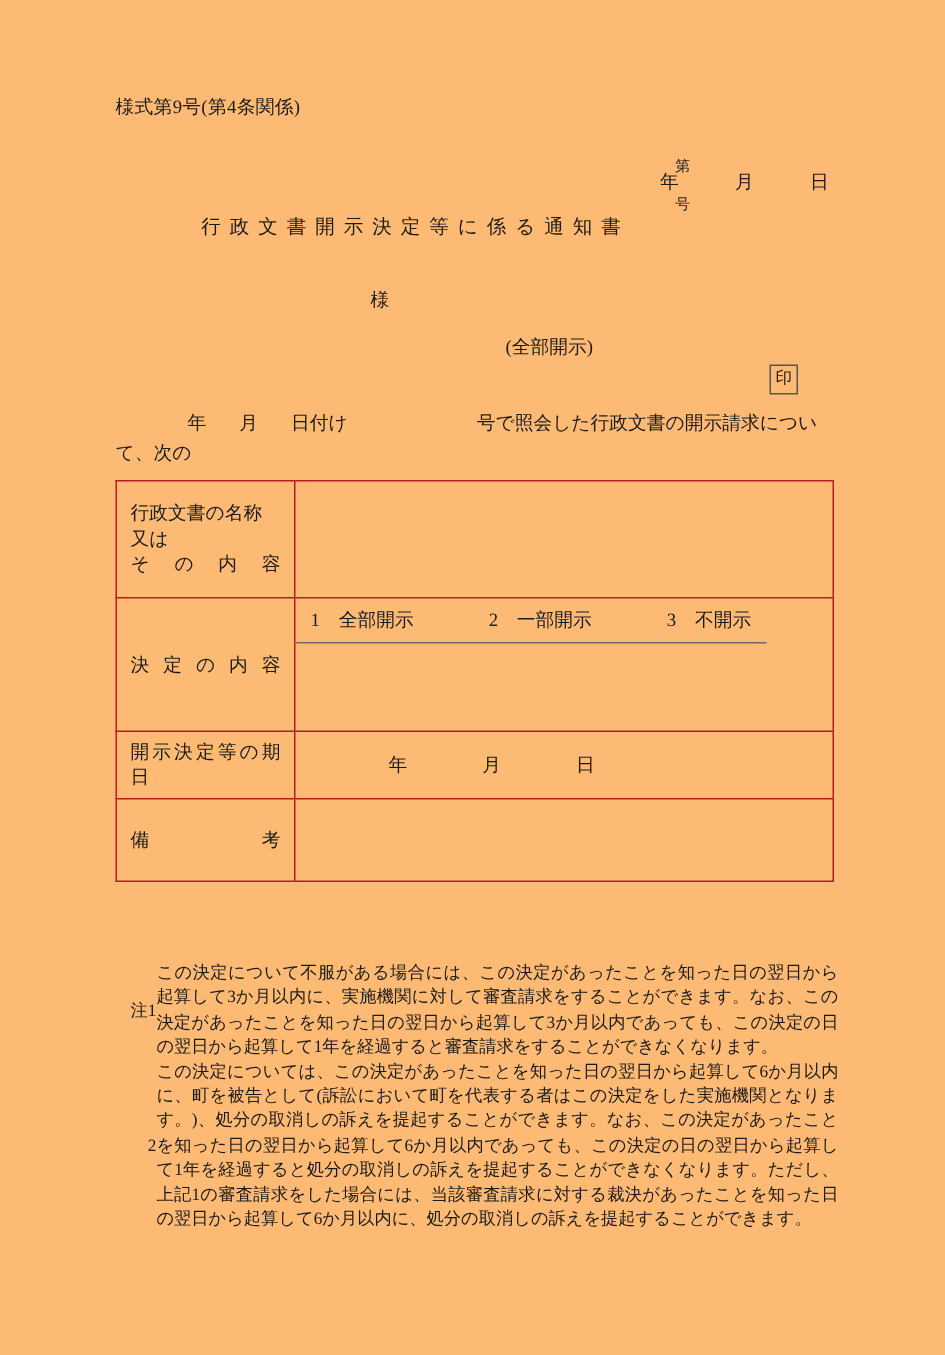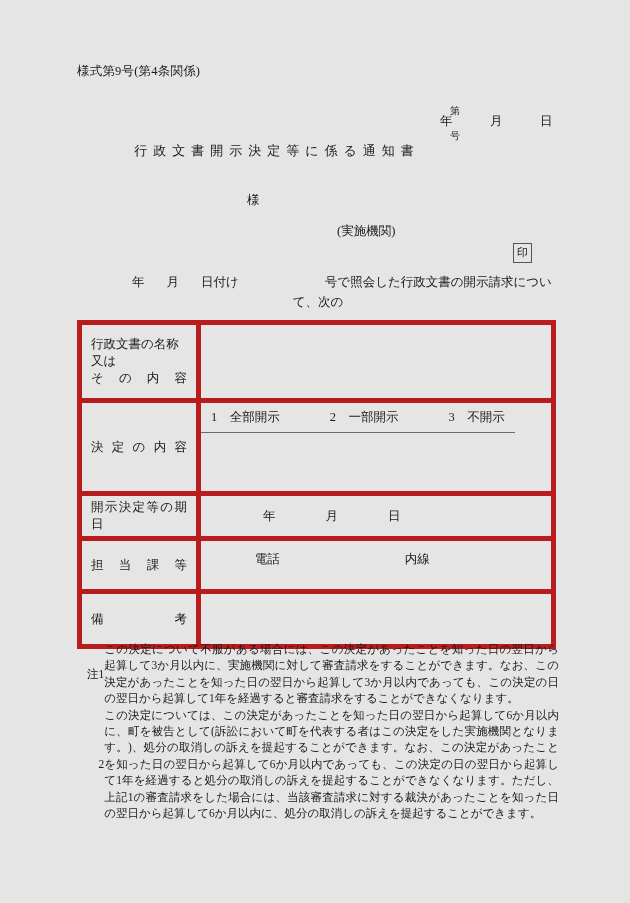--- a/index.html
+++ b/index.html
@@ -8,21 +8,21 @@
     background: #ffffff;
   }
   body {
     font-family: "Liberation Serif", "DejaVu Serif", serif;
     color: #1a1a1a;
   }
   #page {
     position: relative;
     width: 630px;
     height: 903px;
-    background: #e5e5e5;
+    background: #fdba74;
     overflow: hidden;
   }
   .abs { position: absolute; }
 
   
   #form-code {
     left: 77px;
     top: 63px;
     font-size: 12.5px;
     letter-spacing: 0.2px;
@@ -75,36 +75,35 @@
     text-align: center;
   }
 
   
   #intro {
     left: 77px;
     top: 272px;
     width: 482px;
     font-size: 12.5px;
     line-height: 20px;
-    text-align: center;
   }
   #intro .lead { display: inline-block; width: 48px; }
   #intro .gap-date { display: inline-block; width: 22px; }
   #intro .gap-num { display: inline-block; width: 86px; }
 
   
   #form-table {
     left: 77px;
     top: 320px;
     width: 479px;
     border-collapse: collapse;
     table-layout: fixed;
   }
   #form-table td {
-    border: 5px solid #b91c1c;
+    border: 1px solid #b91c1c;
     font-size: 12.5px;
     vertical-align: middle;
     padding: 0;
   }
   .lbl-col { width: 119px; }
   .lbl {
     padding: 0 9px;
     line-height: 17px;
   }
   .lbl .j {
@@ -183,21 +182,21 @@
     <span style="display:inline-block;width:62px"></span>
     <span>号</span>
   </div>
 
   <div class="abs" id="issue-date">年　　　月　　　日</div>
 
   <div class="abs" id="doc-title">行政文書開示決定等に係る通知書</div>
 
   <div class="abs" id="addressee">様</div>
 
-  <div class="abs" id="agency">(実施機関)</div>
+  <div class="abs" id="agency">(全部開示)</div>
 
   <div class="abs" id="seal">印</div>
 
   <div class="abs" id="intro">
     <span class="lead"></span><span>年</span><span class="gap-date"></span><span>月</span><span class="gap-date"></span><span>日付け</span><span class="gap-num"></span><span>号で照会した行政文書の開示請求について、次の</span><br>
   </div>
 
   <table class="abs" id="form-table">
     <colgroup>
         <col class="lbl-col">
@@ -234,34 +233,20 @@
         <td>
           <div class="lbl">
             <span class="j">開示決定等の期日</span>
           </div>
         </td>
         <td>
           <div class="date-line">年　　　　月　　　　日</div>
         </td>
       </tr>
 
-      <tr class="r-section">
-        <td>
-          <div class="lbl">
-            <span class="j">担当課等</span>
-          </div>
-        </td>
-        <td>
-          <div class="contact-wrap">
-            <div class="contact-line">
-              <span class="ext">電話</span><span>内線</span>
-            </div>
-          </div>
-        </td>
-      </tr>
 
       <tr class="r-remarks">
         <td>
           <div class="lbl">
             <span class="j">備考</span>
           </div>
         </td>
         <td>
           <div class="val"></div>
         </td>

